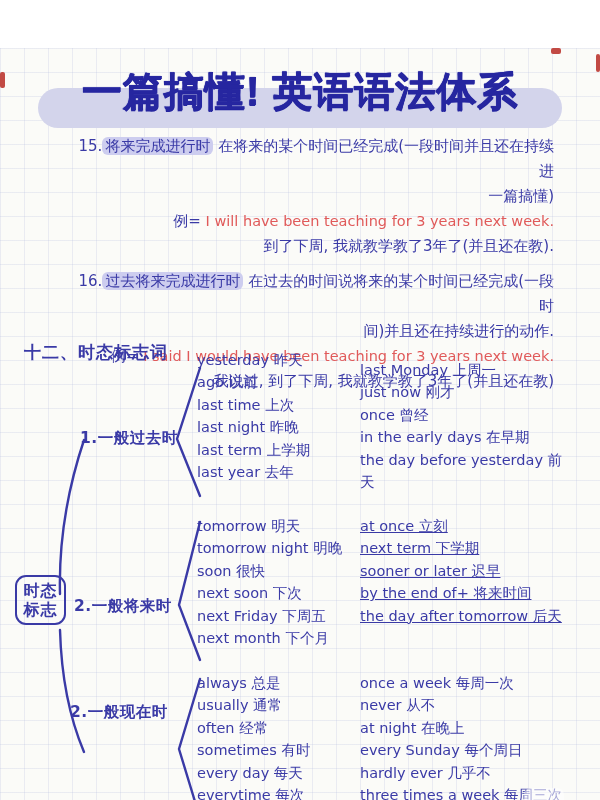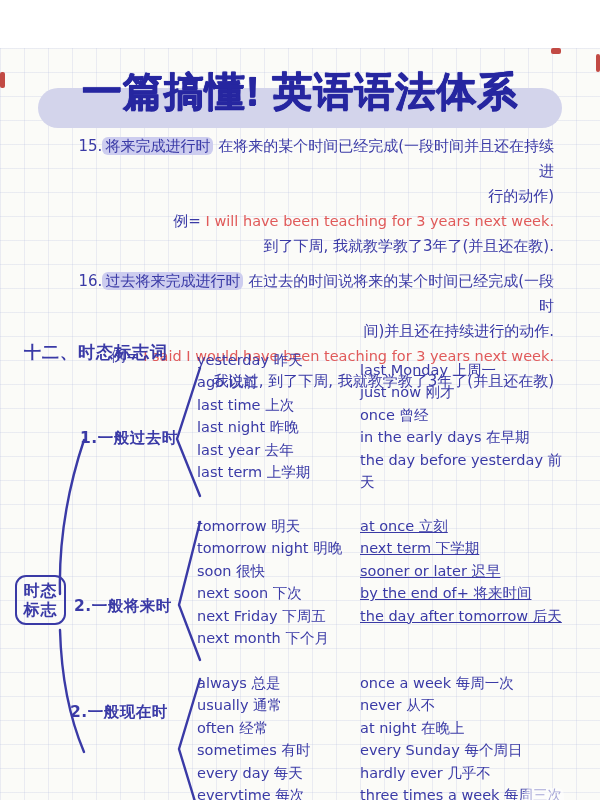--- a/index.html
+++ b/index.html
@@ -76,21 +76,21 @@
   <div class="edge-mark m3"></div>
 
   <div class="title-wrap">
     <div class="title-pill"></div>
     <div class="title-text">一篇搞懂! 英语语法体系</div>
   </div>
 
   <div class="notes">
     <div class="note">
       <div><span>15.</span><span class="hl">将来完成进行时</span><span> 在将来的某个时间已经完成(一段时间并且还在持续进</span></div>
-      <div>行的动作)</div>
+      <div>一篇搞懂)</div>
       <div class="ex"><span>例=</span> <span class="red">I will have been teaching for 3 years next week.</span></div>
       <div class="zh">到了下周, 我就教学教了3年了(并且还在教).</div>
     </div>
     <div class="note">
       <div><span>16.</span><span class="hl">过去将来完成进行时</span><span> 在过去的时间说将来的某个时间已经完成(一段时</span></div>
       <div>间)并且还在持续进行的动作.</div>
       <div class="ex"><span>例=</span> <span class="red">I said I would have been teaching for 3 years next week.</span></div>
       <div class="zh">我说过, 到了下周, 我就教学教了3年了(并且还在教)</div>
     </div>
   </div>
@@ -114,22 +114,22 @@
 
   <div class="branch-label bl-1">1.一般过去时</div>
   <div class="branch-label bl-2">2.一般将来时</div>
   <div class="branch-label bl-3">2.一般现在时</div>
 
   <div class="col g1c1">
       <div class="row">yesterday 昨天</div>
       <div class="row">ago 以前</div>
       <div class="row">last time 上次</div>
       <div class="row">last night 昨晚</div>
+      <div class="row">last term 上学期</div>
       <div class="row">last year 去年</div>
-      <div class="row">last term 上学期</div>
     </div>
   <div class="col g1c2">
       <div class="row">last Monday 上周一</div>
       <div class="row">just now 刚才</div>
       <div class="row">once 曾经</div>
       <div class="row">in the early days 在早期</div>
       <div class="row">the day before yesterday 前天</div>
     </div>
   <div class="col g2c1">
       <div class="row">tomorrow 明天</div>

